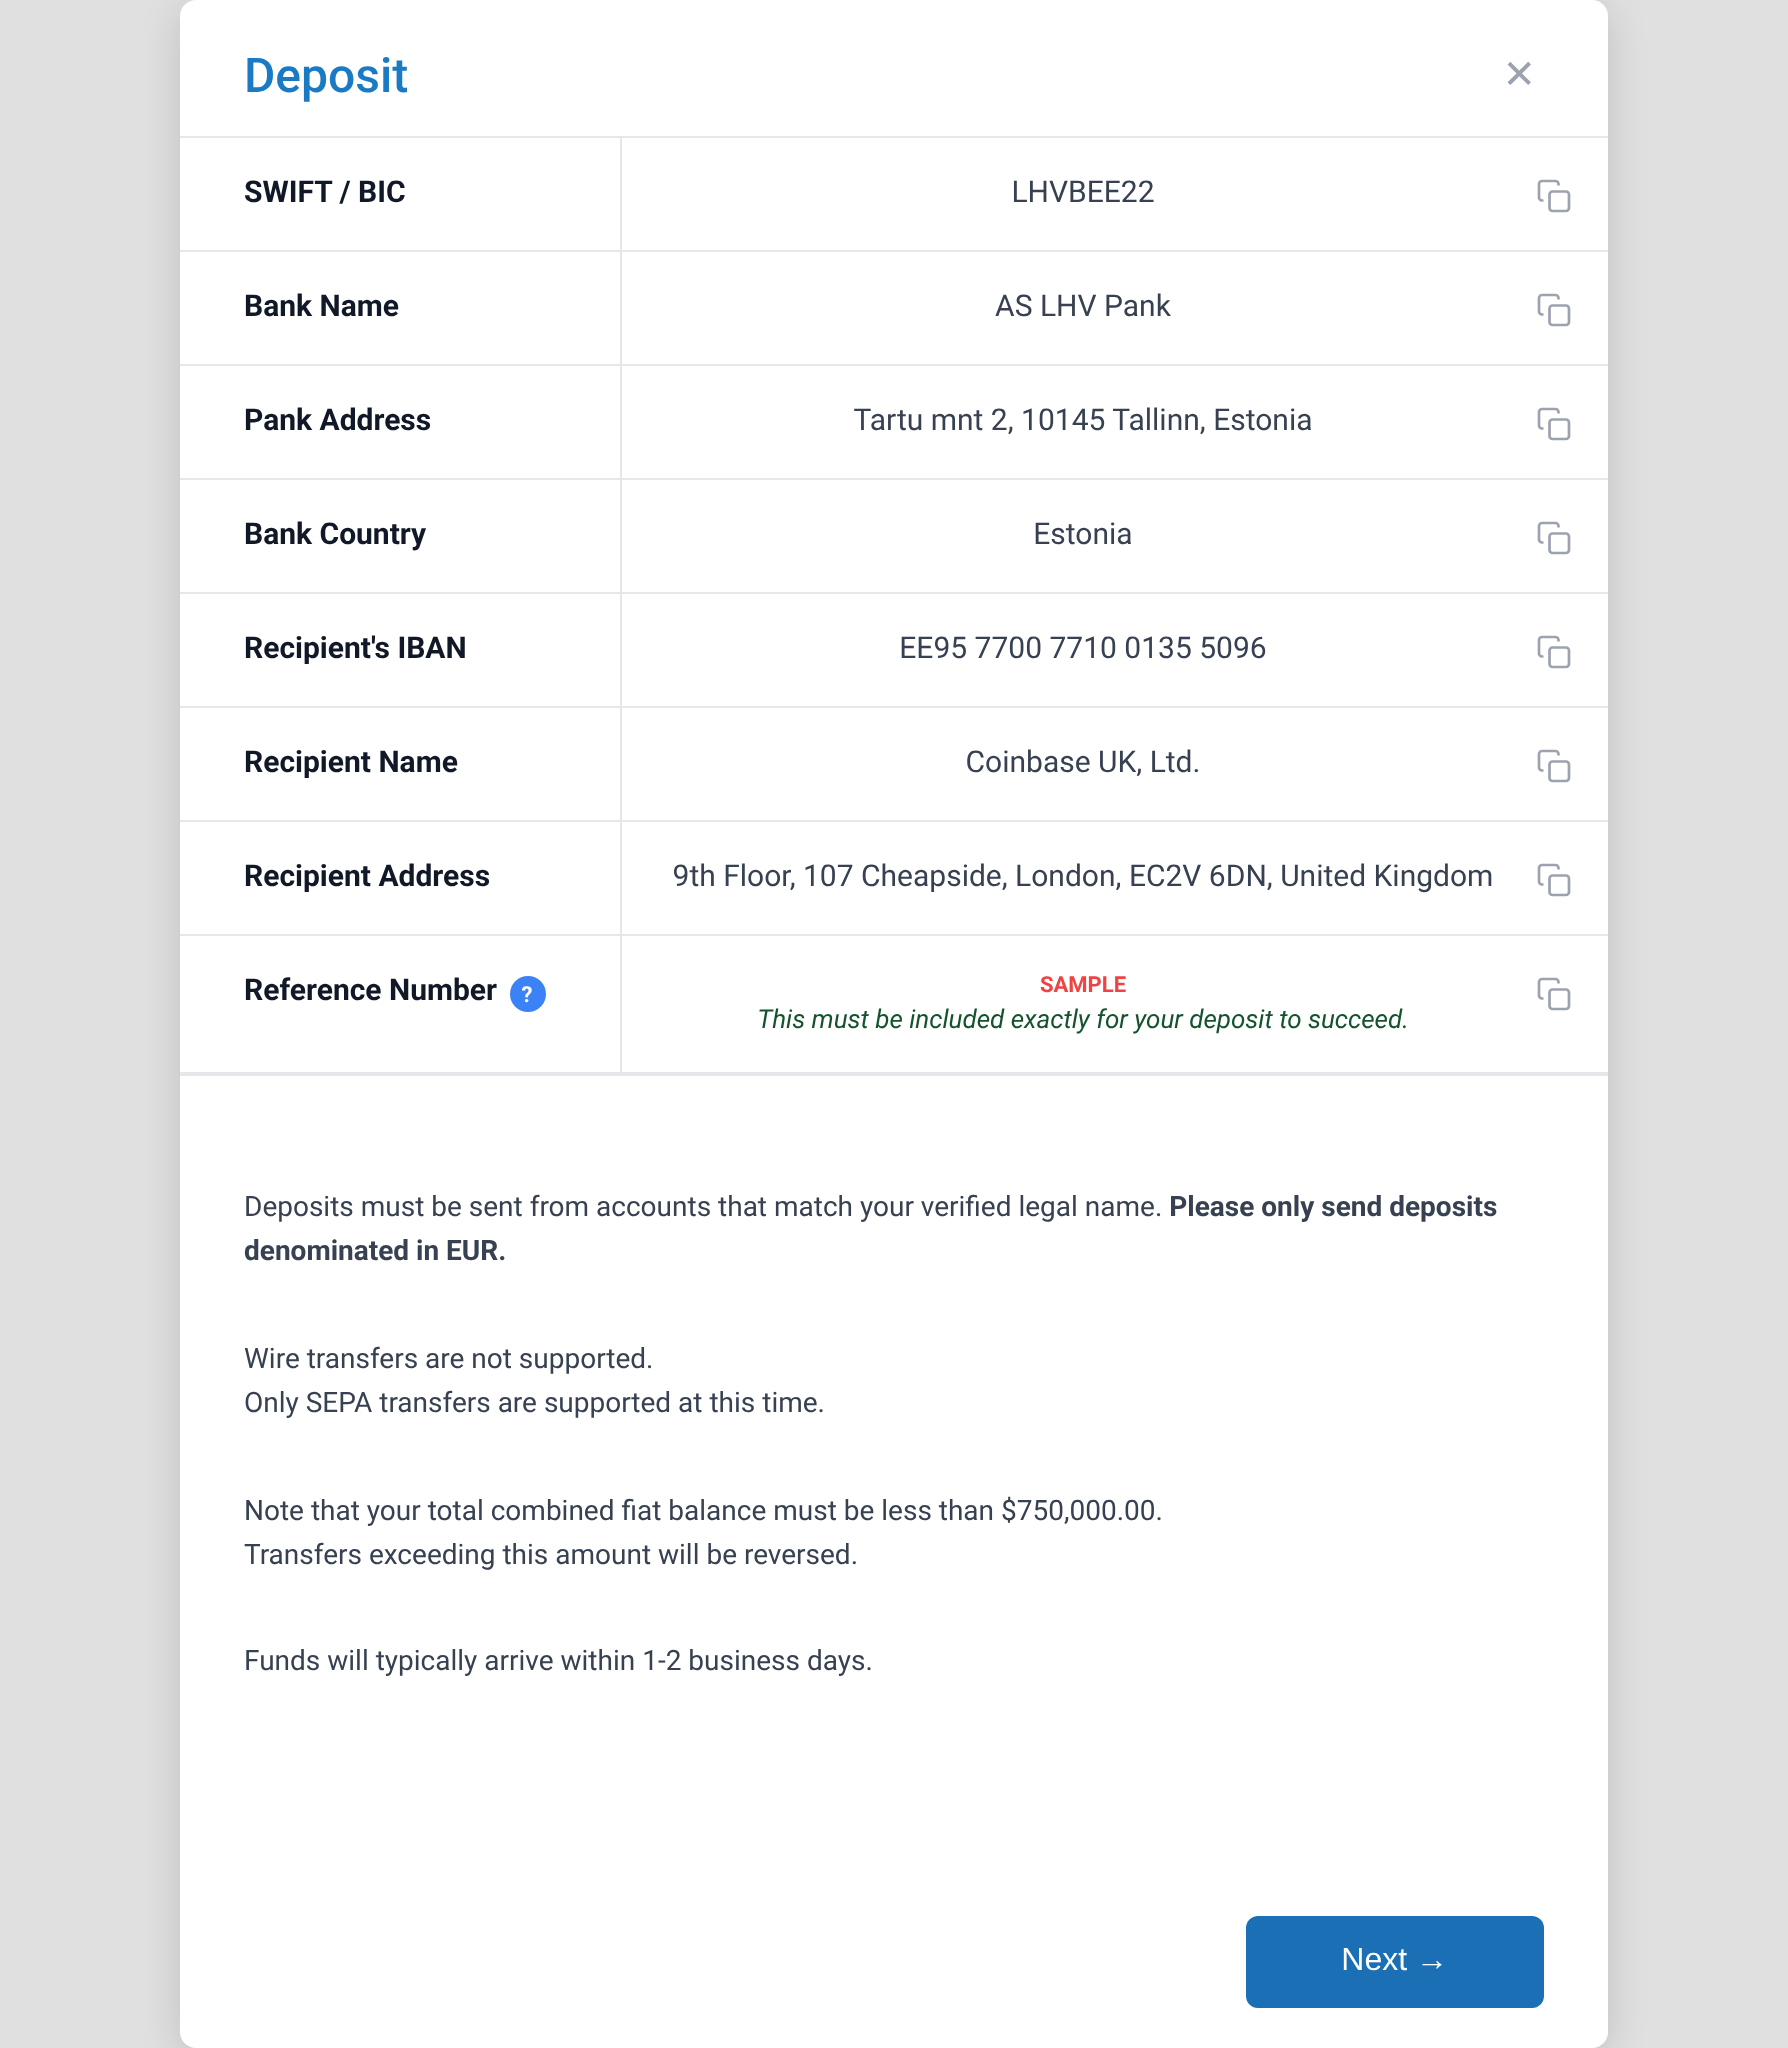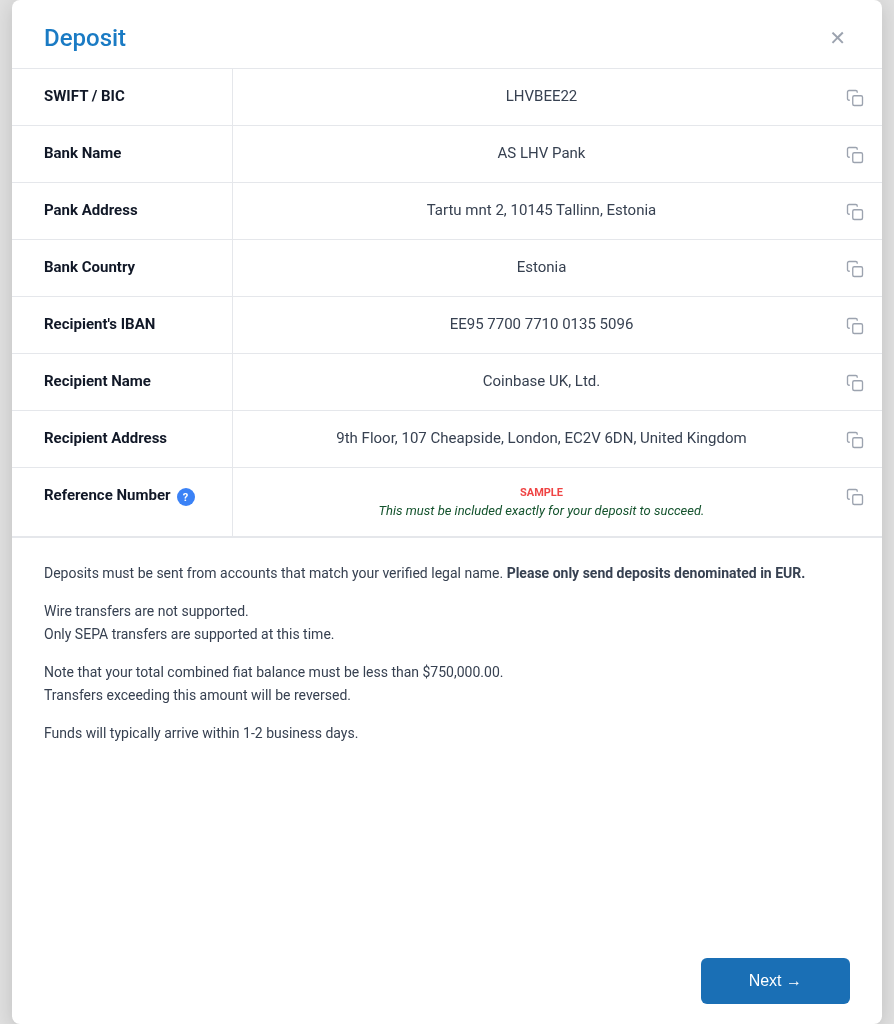--- a/index.html
+++ b/index.html
@@ -12,21 +12,21 @@
       background: #e0e0e0;
       display: flex;
       justify-content: center;
       align-items: center;
       min-height: 100vh;
       font-family: -apple-system, BlinkMacSystemFont, 'Segoe UI', Roboto, sans-serif;
     }
 
     .modal {
       background: #ffffff;
-      width: 870px;
+      width: 714px;
       min-height: 1024px;
       border-radius: 8px;
       box-shadow: 0 4px 20px rgba(0,0,0,0.15);
       display: flex;
       flex-direction: column;
       position: relative;
     }
 
     .modal-header {
       display: flex;
@@ -151,20 +151,21 @@
     .disclaimer-text strong {
       font-weight: 700;
     }
 
     .disclaimer-text.sepa {
       margin-bottom: 0;
     }
 
     .disclaimer-group {
       margin-bottom: 16px;
+      margin-top: 31px;
     }
 
     .modal-footer {
       padding: 20px 32px;
       display: flex;
       justify-content: flex-end;
       align-items: center;
     }
 
     .next-btn {

